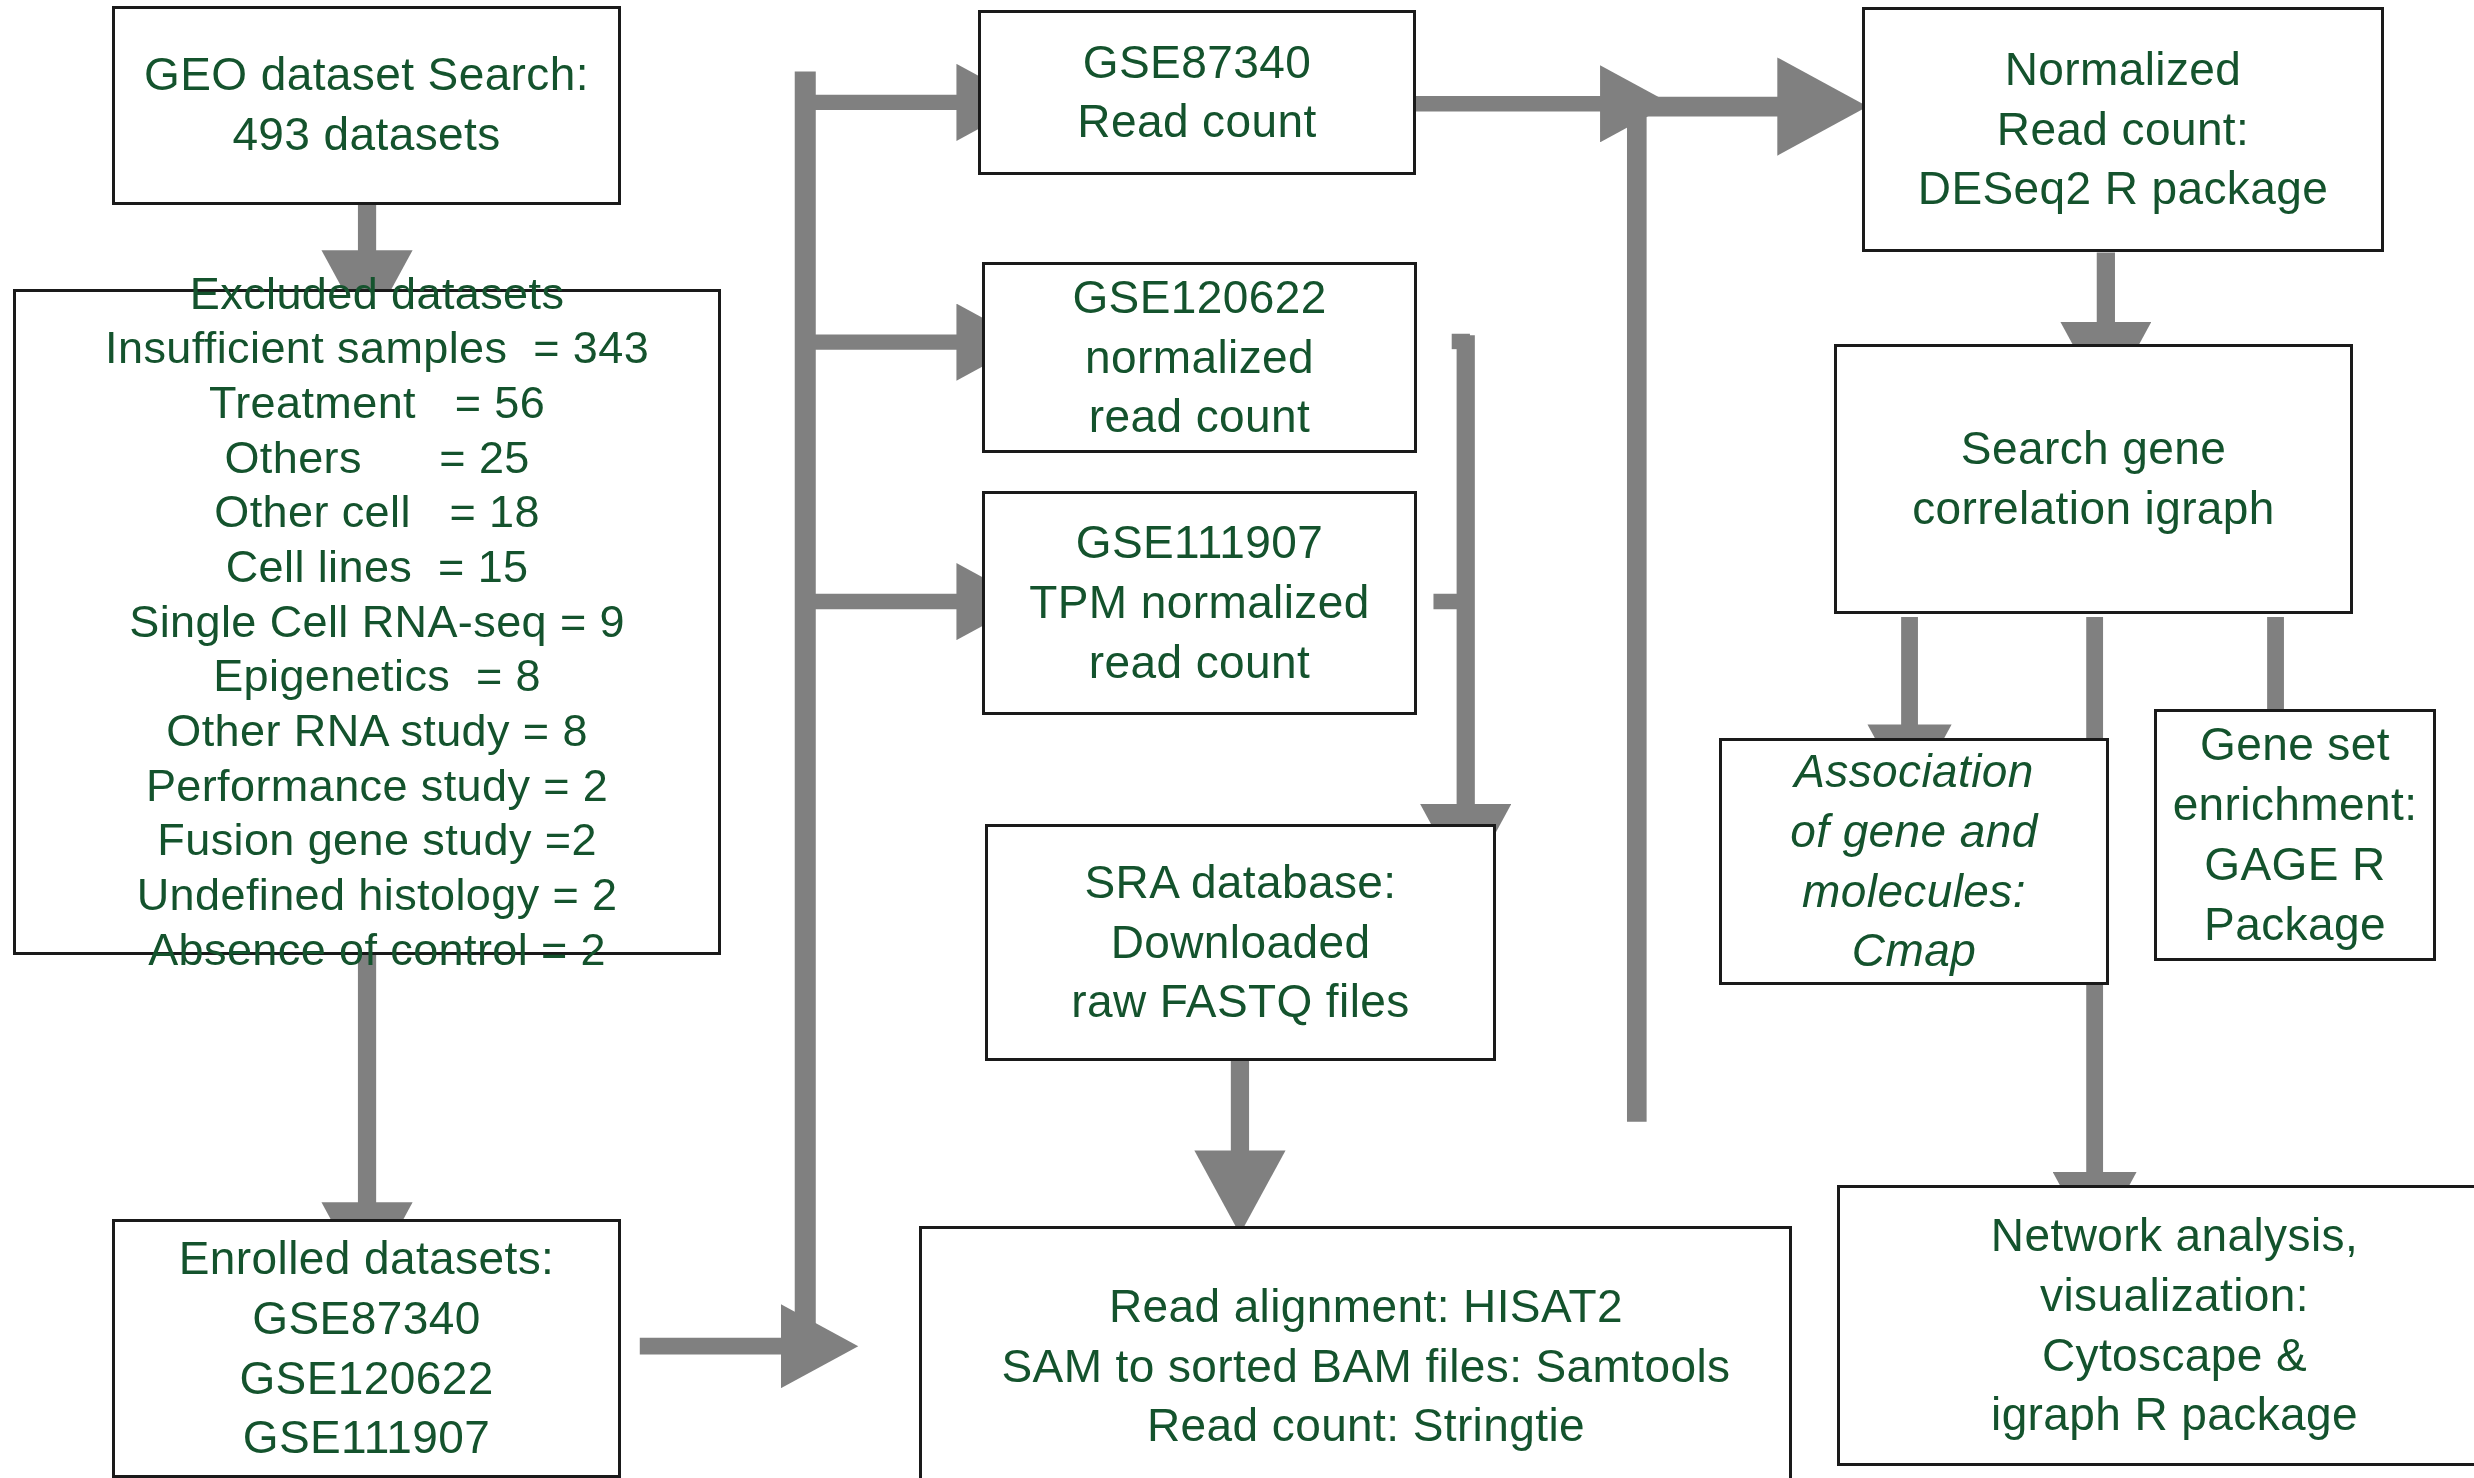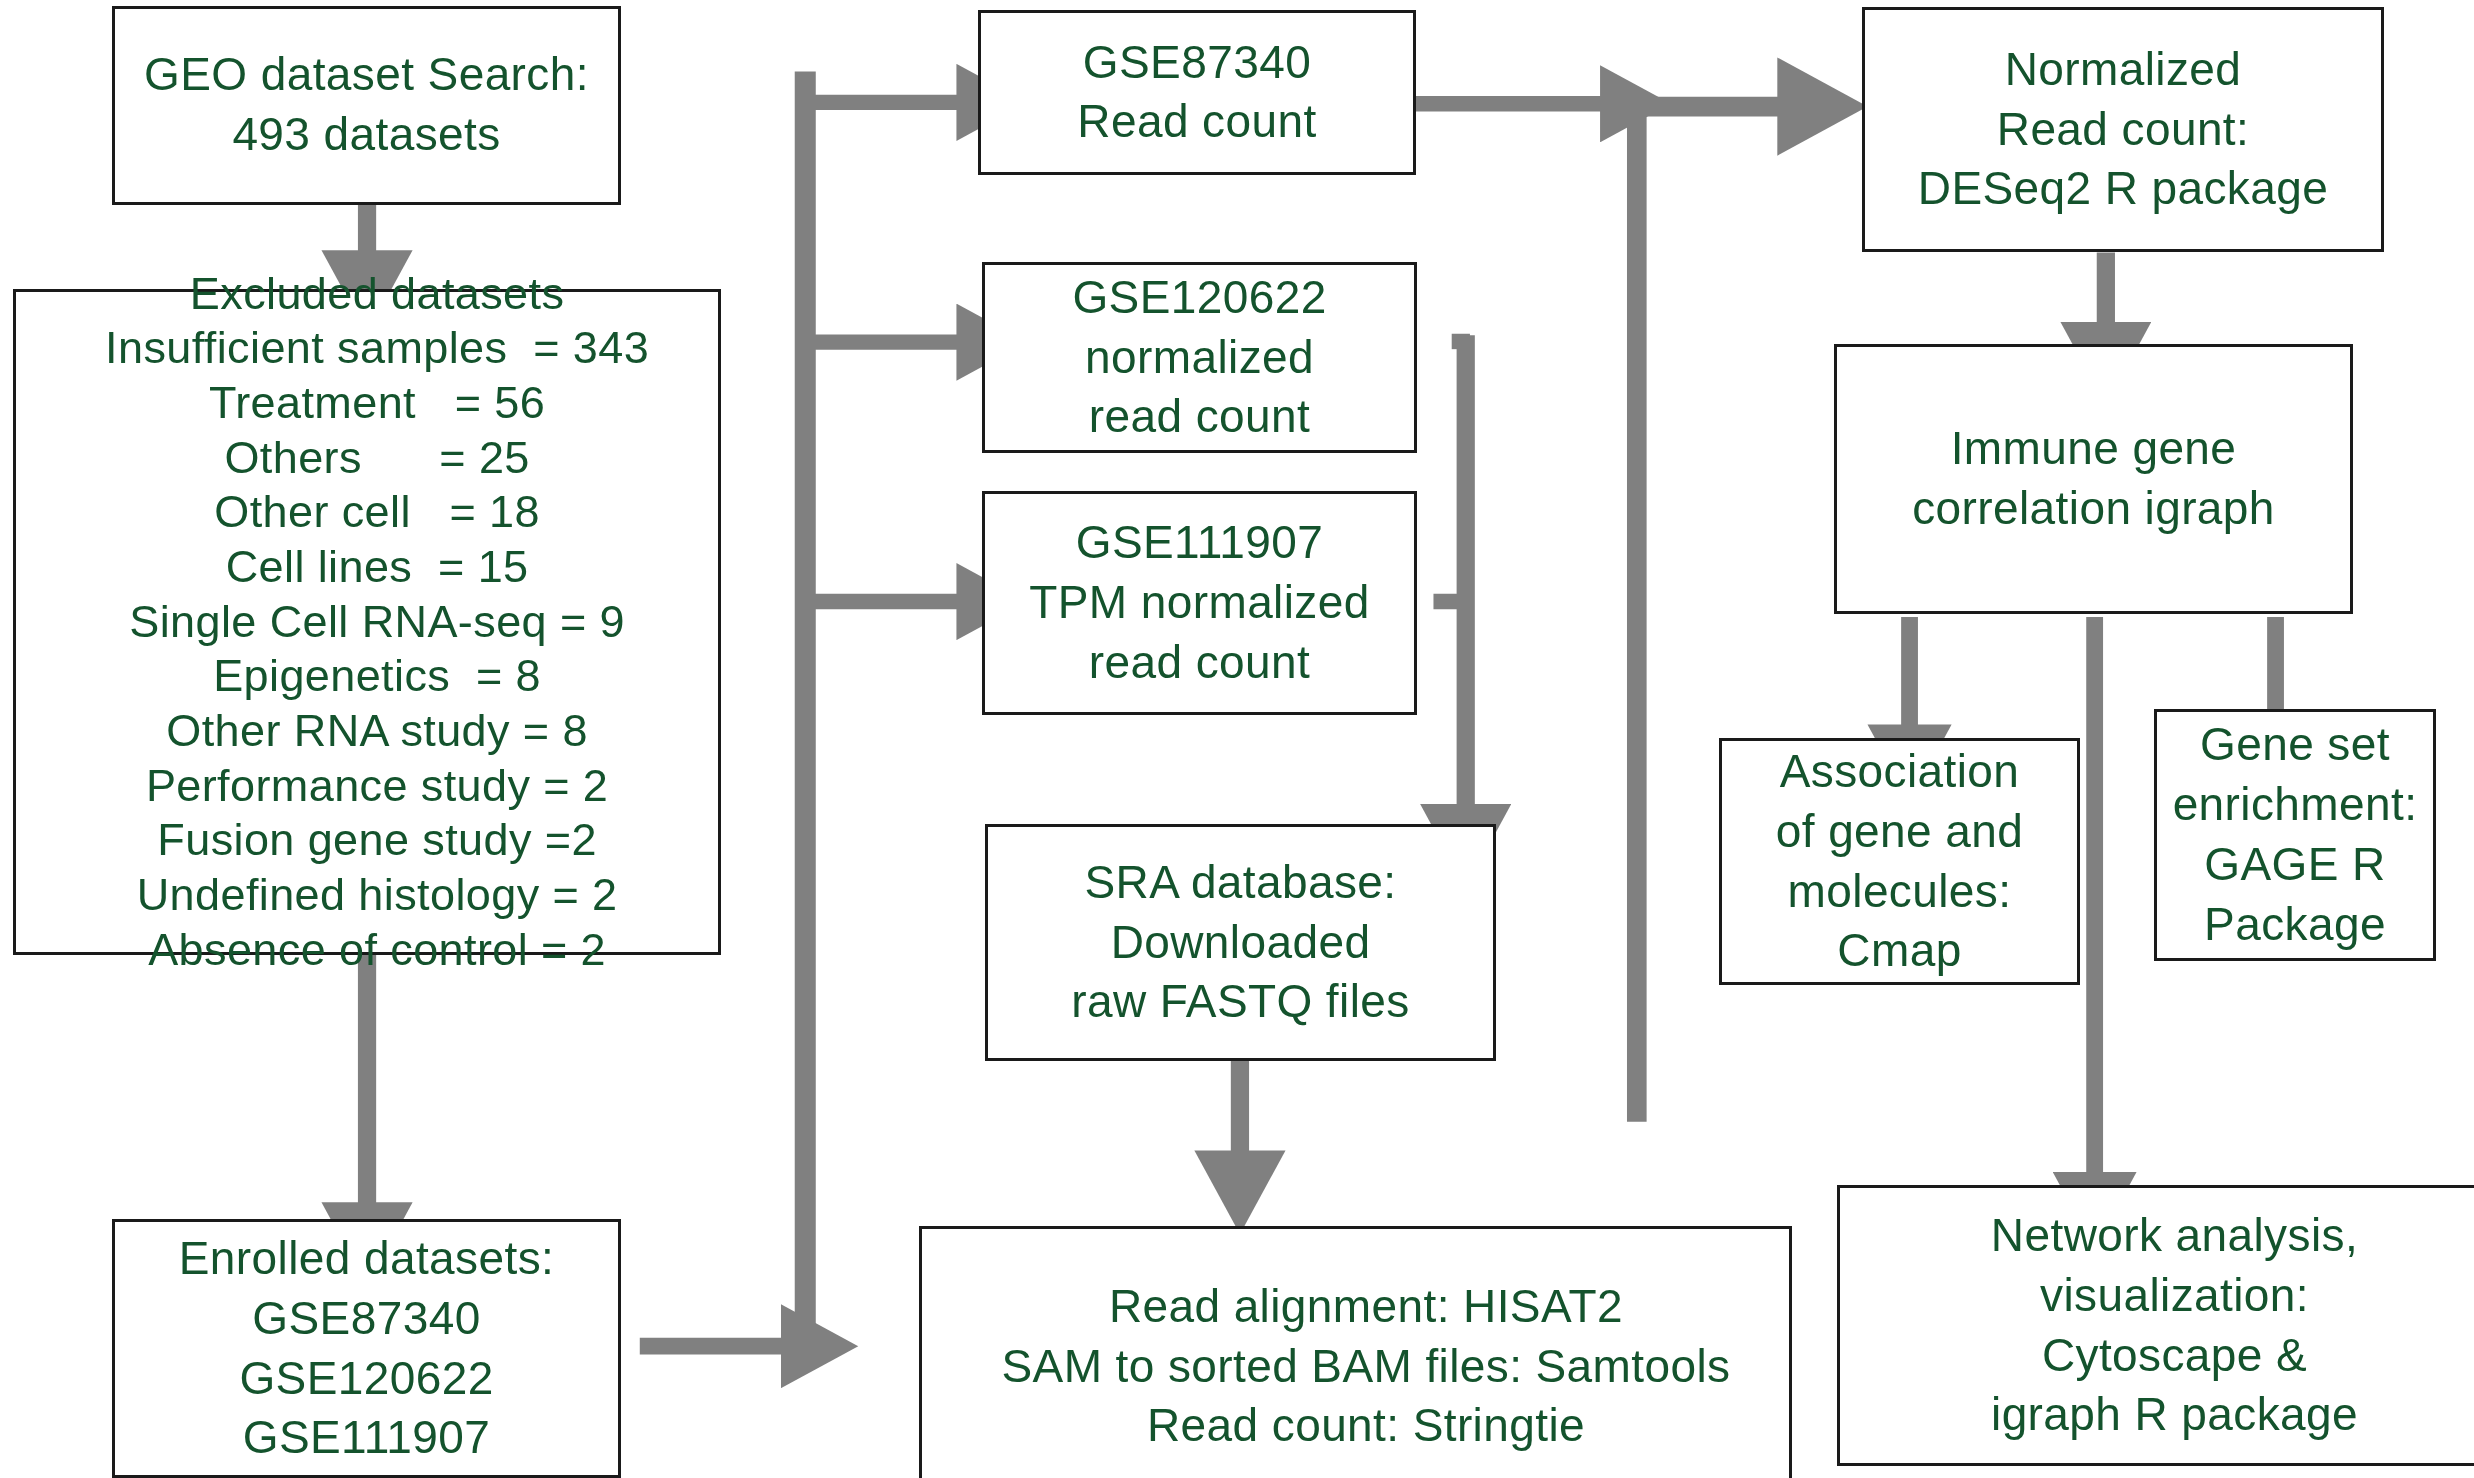--- a/index.html
+++ b/index.html
@@ -168,25 +168,25 @@
     <span class="ln">Read count: Stringtie</span>
   </div>
 
   <div class="box center" style="left:1862px; top:7px; width:522px; height:245px;">
     <span class="ln">Normalized</span>
     <span class="ln">Read count:</span>
     <span class="ln">DESeq2 R package</span>
   </div>
 
   <div class="box center" style="left:1834px; top:344px; width:519px; height:270px;">
-    <span class="ln">Immune gene</span>
+    <span class="ln">Search gene</span>
     <span class="ln">correlation igraph</span>
   </div>
 
-  <div class="box center" style="left:1719px; top:738px; width:361px; height:247px;">
+  <div class="box center" style="left:1719px; top:738px; width:390px; height:247px;font-style:italic;">
     <span class="ln">Association</span>
     <span class="ln">of gene and</span>
     <span class="ln">molecules:</span>
     <span class="ln">Cmap</span>
   </div>
 
   <div class="box center" style="left:2154px; top:709px; width:282px; height:252px;">
     <span class="ln">Gene set</span>
     <span class="ln">enrichment:</span>
     <span class="ln">GAGE R</span>

